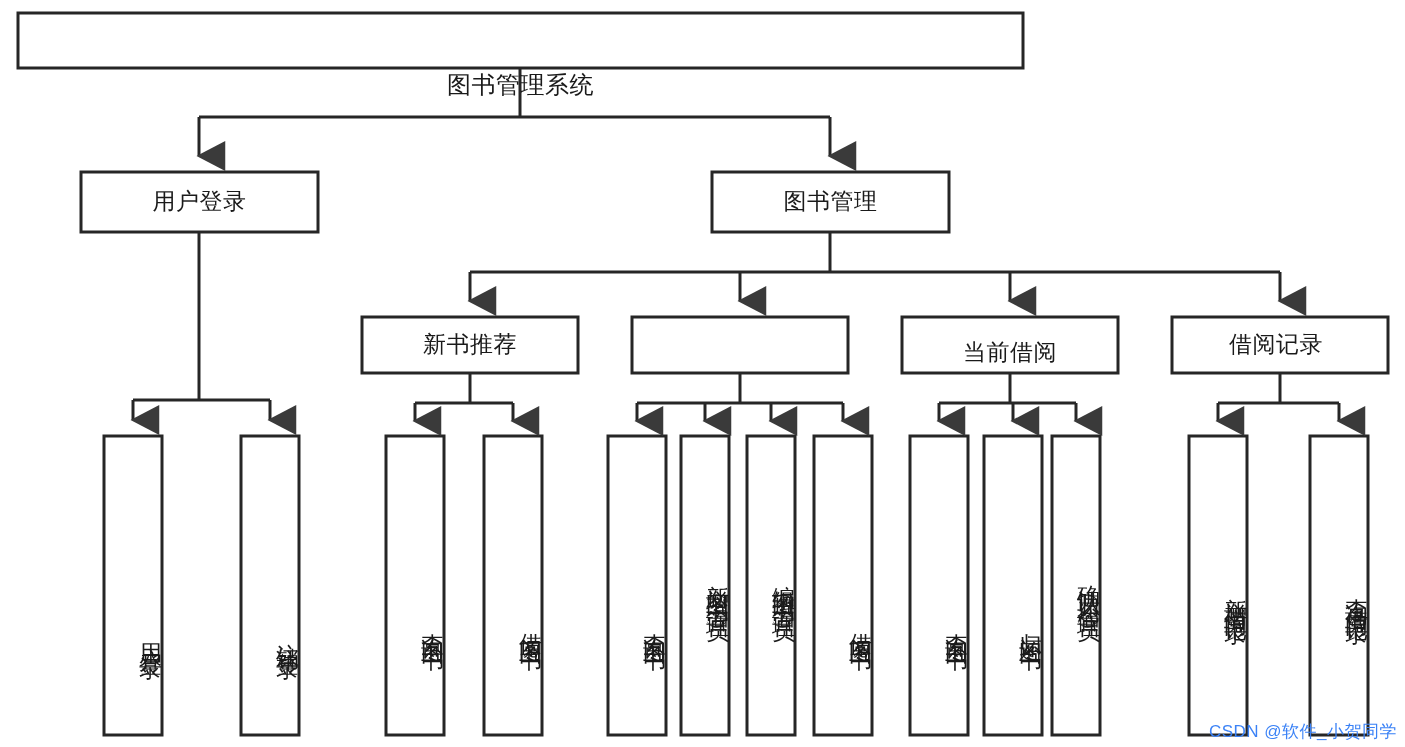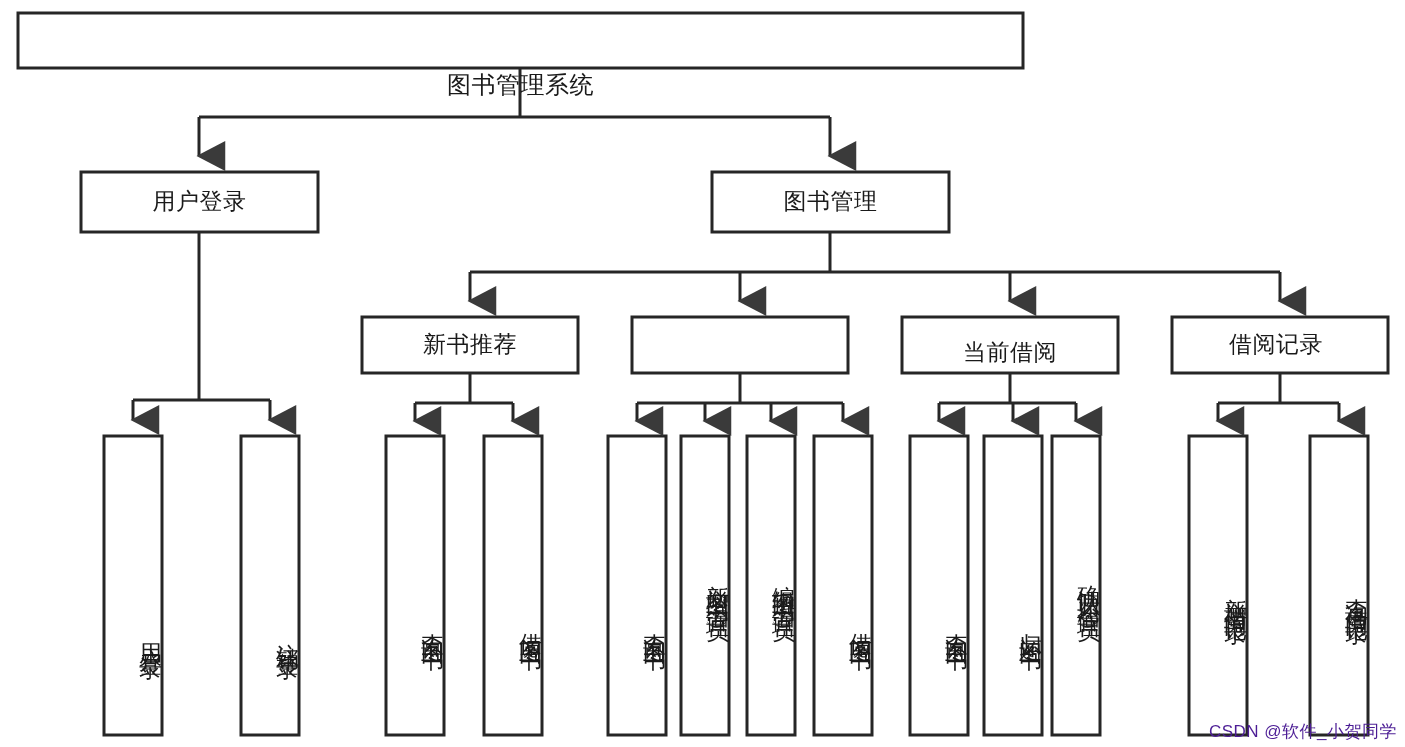--- a/index.html
+++ b/index.html
@@ -68,21 +68,21 @@
     padding-top: 6px;
   }
   .label-v.tall {
     padding-top: 4px;
   }
   .watermark {
     position: absolute;
     right: 8px;
     bottom: 4px;
     font-size: 17px;
-    color: #4c1d95;
+    color: #3b82f6;
     font-family: "Liberation Sans", "DejaVu Sans", sans-serif;
     letter-spacing: 0.5px;
     white-space: nowrap;
   }
 </style>
 </head>
 <body>
 
 <div id="diagram-root">
 

